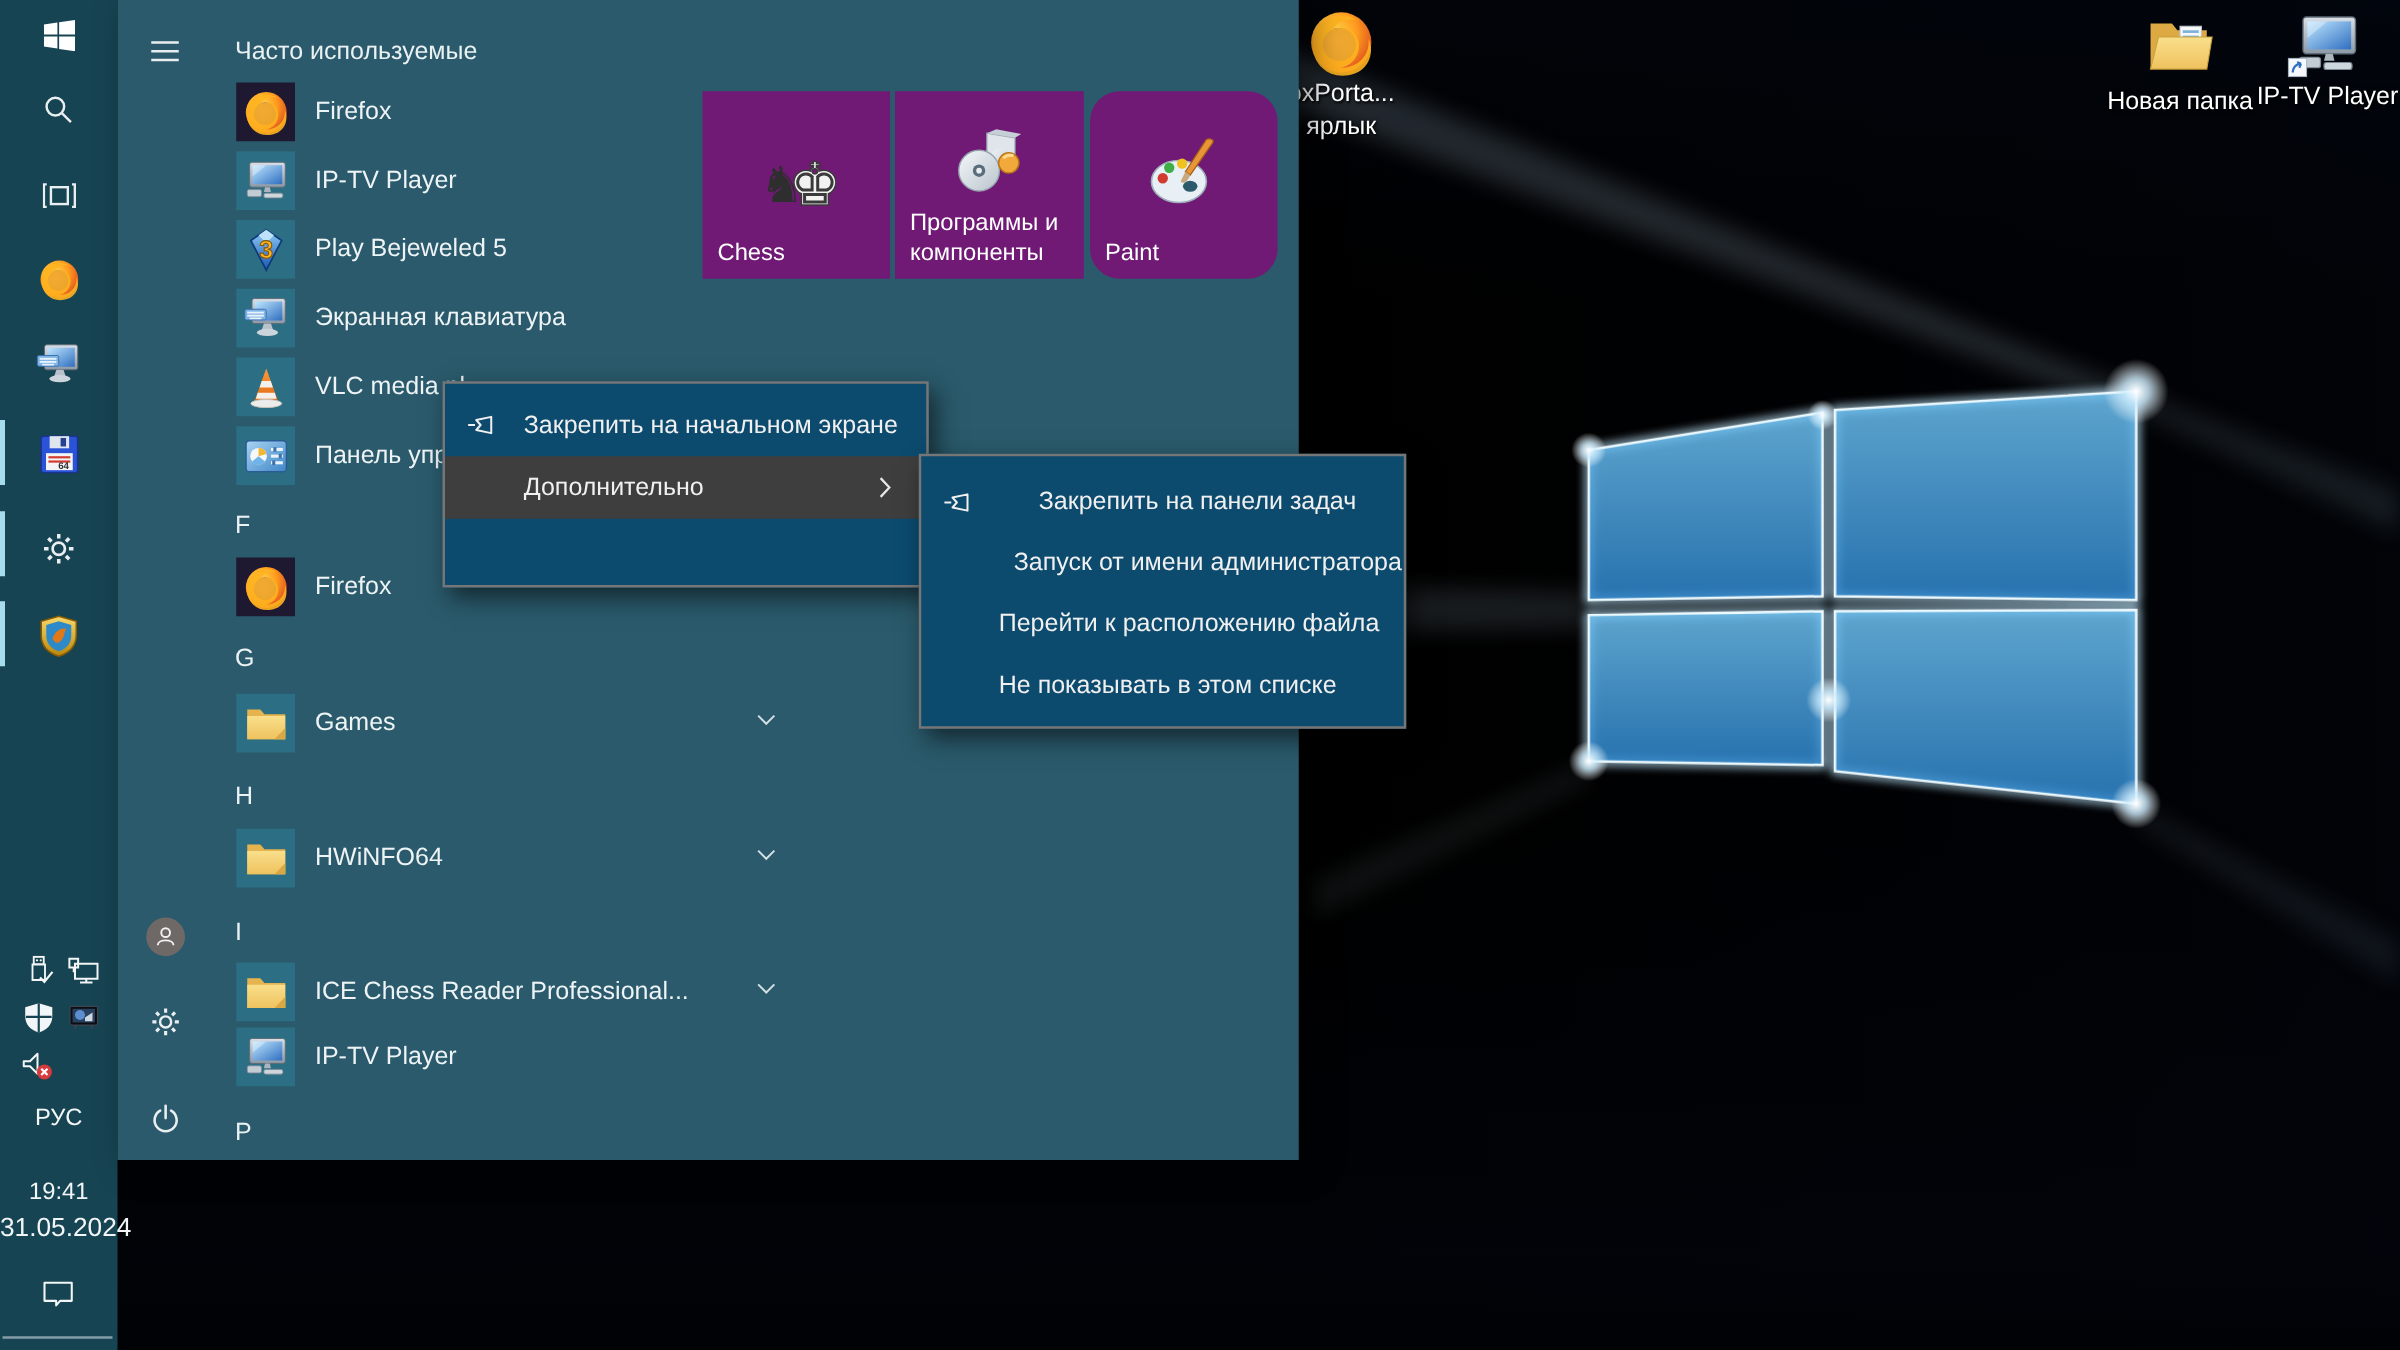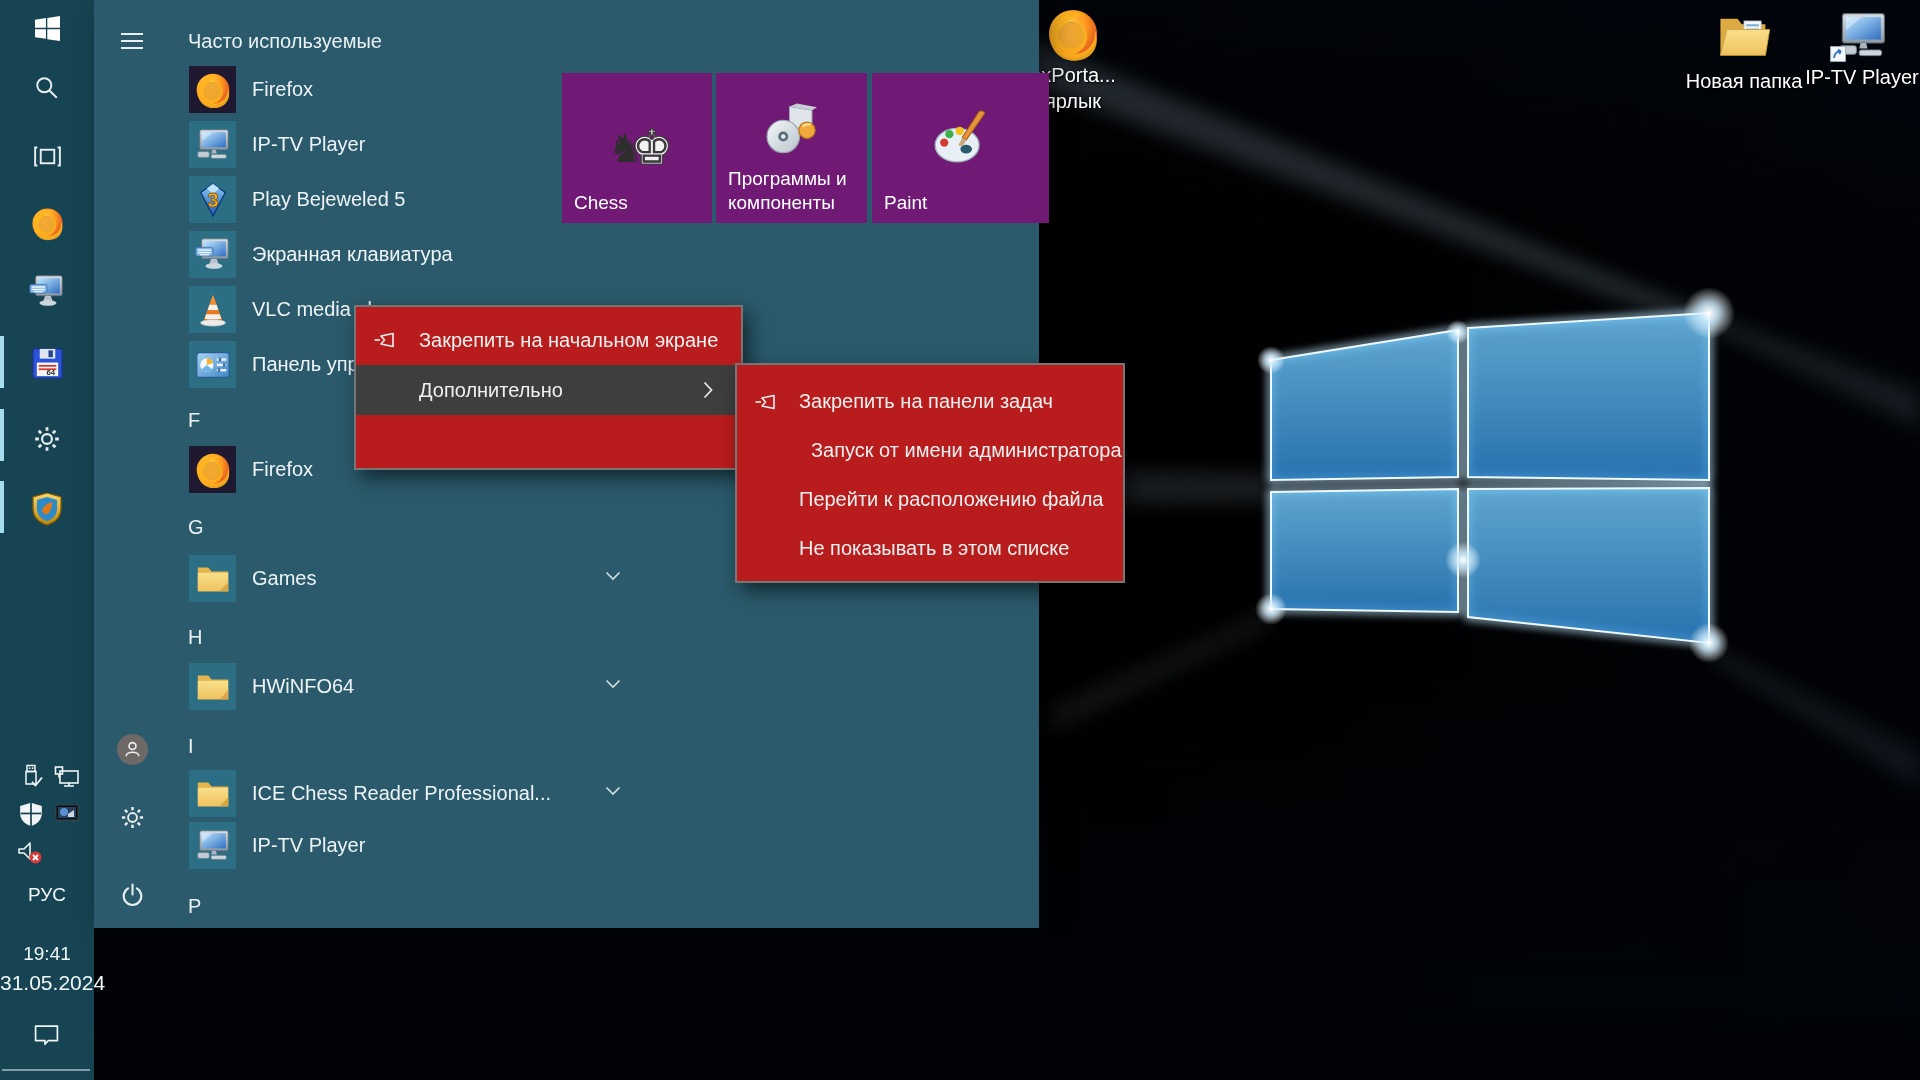--- a/index.html
+++ b/index.html
@@ -39,21 +39,21 @@
   .app-ico { position:absolute; left:0; top:0; width:47px; height:47px; background:#2c6e83; display:flex; align-items:center; justify-content:center; }
   .app-ico.dark { background:#1e1830; }
   .app-lbl { position:absolute; left:63px; top:0; height:47px; line-height:47px; color:#eef4f6; font-size:20px; white-space:nowrap; }
   .letter { position:absolute; left:94px; color:#e9f1f3; font-size:20px; line-height:26px; }
   .chev { position:absolute; left:416px; top:16px; }
   .tile { position:absolute; top:73px; height:150px; background:#701a75; color:#fff; }
   .tile-ico { position:absolute; left:0; right:0; display:flex; justify-content:center; }
   .tile-lbl { position:absolute; left:12px; bottom:8px; font-size:19px; line-height:24px; max-width:128px; }
 
   
-  .ctx { background:#b91c1c; border:2px solid #767676; box-shadow:6px 8px 18px rgba(0,0,0,.55); color:#f0f0f0;text-align:right; }
+  .ctx { background:#0c4a6e; border:2px solid #767676; box-shadow:6px 8px 18px rgba(0,0,0,.55); color:#f0f0f0;text-align:right; }
   .ctx-row { position:relative; display:flex; align-items:center; font-size:20px; }
   .ctx-row .txt { margin-left:63px; white-space:nowrap; }
   .ctx-row .pin { position:absolute; left:17px; top:50%; transform:translateY(-50%); }
   .ctx-row.hover { background:#3e3e3e; }
   .ctx-row .arrow { position:absolute; right:28px; top:50%; transform:translateY(-50%); }
   #ctx-sub .txt { margin-left:62px; }
 
   svg { display:block; }
 </style>
 </head>
@@ -646,21 +646,21 @@
     <div class="tile-lbl">Chess</div>
   </div>
   <div class="tile" style="left:622px; width:151px;">
     <div class="tile-ico" style="top:26px">
         <svg width="60" height="60">
           <use href="#sym-programs"></use>
         </svg>
       </div>
     <div class="tile-lbl">Программы и компоненты</div>
   </div>
-  <div class="tile" style="left:778px; width:177px;">
+  <div class="tile" style="left:778px; width:150px;border-radius:24px;">
     <div class="tile-ico" style="top:36px">
         <svg width="62" height="62">
           <use href="#sym-paint"></use>
         </svg>
       </div>
     <div class="tile-lbl">Paint</div>
   </div>
 </div>
 
 <div class="abs ctx" style="left:354px; top:305px; width:389px; height:165px; padding-top:8px;">
@@ -676,21 +676,21 @@
     <span class="txt">Дополнительно</span>
     <span class="arrow">
         <svg width="10" height="18" color="#e6e6e6">
           <use href="#sym-chevright"></use>
         </svg>
       </span>
   </div>
 </div>
 
 <div id="ctx-sub" class="abs ctx" style="left:735px; top:363px; width:390px; height:220px; padding-top:12px;">
-  <div class="ctx-row" style="height:49px;">
+  <div class="ctx-row" style="height:49px;padding-left:32px;">
     <span class="pin">
         <svg width="24" height="24" color="#f0f0f0">
           <use href="#sym-pin"></use>
         </svg>
       </span>
     <span class="txt">Закрепить на панели задач</span>
   </div>
   <div class="ctx-row" style="height:49px;padding-left:12px;">
     <span class="txt">Запуск от имени администратора</span>
   </div>

